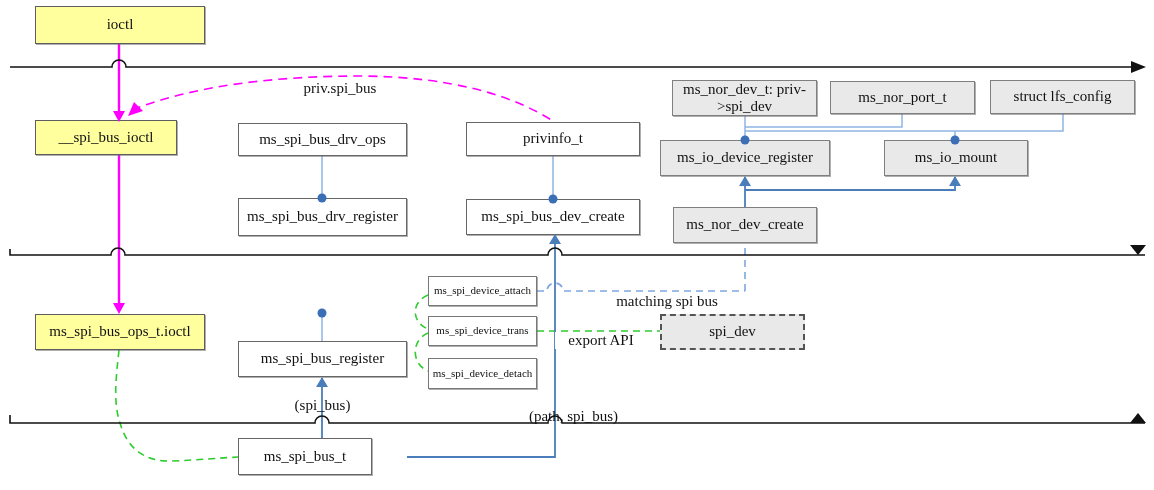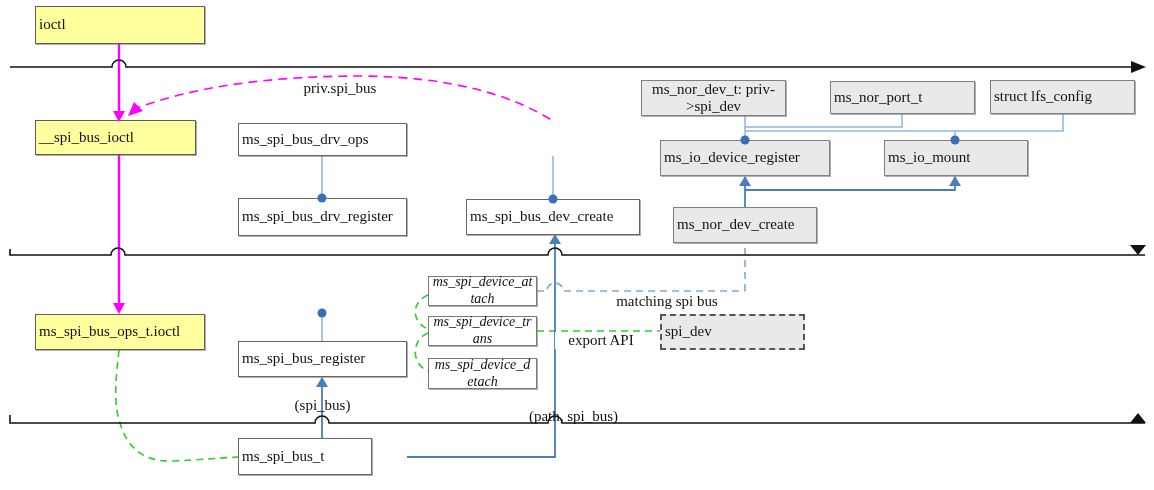--- a/index.html
+++ b/index.html
@@ -4,28 +4,28 @@
 <style>
   html,body{margin:0;padding:0;background:#fff;}
   #canvas{
     position:relative;width:1154px;height:490px;background:#ffffff;
     font-family:"Liberation Serif","DejaVu Serif",serif;color:#111;overflow:hidden;
   }
   .layer{position:absolute;left:0;top:0;pointer-events:none;}
   #wires{z-index:1;}
   #marks{z-index:4;}
   .box{
-    position:absolute;z-index:2;display:flex;align-items:center;
+    position:absolute;z-index:2;display:flex;align-items:center;justify-content:center;
     text-align:center;font-size:15px;line-height:1.15;box-sizing:border-box;
     background:#fff;border:1.4px solid #666;padding:0 3px;
     overflow-wrap:anywhere;box-shadow:1px 1px 0 rgba(110,110,110,.55);
   }
   .box.yellow{background:#ffff9e;border-color:#5e5e5e;}
   .box.gray{background:#e9e9e9;border-color:#7f7f7f;}
-  .box.small{font-size:14px;border:1.8px solid #787878;line-height:1.2;font-style:italic;}
+  .box.small{font-size:11px;border:1.8px solid #787878;line-height:1.2;}
   .box.gdash{background:#e9e9e9;border:2.2px dashed #555;box-shadow:none;}
   .elabel{
     position:absolute;z-index:3;font-size:15px;line-height:1.1;text-align:center;
     white-space:nowrap;pointer-events:none;
   }
   .elabel.bg{background:#ffffff;padding:0 2px;margin-top:11px;}
 </style>
 </head>
 <body>
 
@@ -73,30 +73,33 @@
       <path d="M10 67 H112 A7 7 0 0 1 126 67 H1131"></path>
       <path d="M10 249 V255 H111 A7 7 0 0 1 125 255 H548 A7 7 0 0 1 562 255 H1145"></path>
       <path d="M10 415 V423 H315 A7 7 0 0 1 329 423 H548 A7 7 0 0 1 562 423 H1145"></path>
     </g>
   </svg>
 
   <div class="box yellow" style="left:35px;top:6px;width:170px;height:38px">
     <span>ioctl</span>
     </div>
 
-  <div class="box yellow" style="left:35px;top:120px;width:161px;height:35px">
+  <div class="box yellow" style="left:35px;top:120px;width:142px;height:35px">
     <span>__spi_bus_ioctl</span>
     </div>
 
   <div class="box" style="left:238px;top:123px;width:169px;height:33px">
     <span>ms_spi_bus_drv_ops</span>
     </div>
 
+  <div class="box" style="left:466px;top:122px;width:174px;height:34px">
+    <span>privinfo_t</span>
+    </div>
 
-  <div class="box gray" style="left:641px;top:80px;width:145px;height:36px">
+  <div class="box gray" style="left:672px;top:80px;width:145px;height:36px">
     <span>ms_nor_dev_t: priv-&gt;spi_dev</span>
     </div>
 
   <div class="box gray" style="left:830px;top:81px;width:145px;height:33px">
     <span>ms_nor_port_t</span>
     </div>
 
   <div class="box gray" style="left:990px;top:80px;width:145px;height:34px">
     <span>struct lfs_config</span>
     </div>

